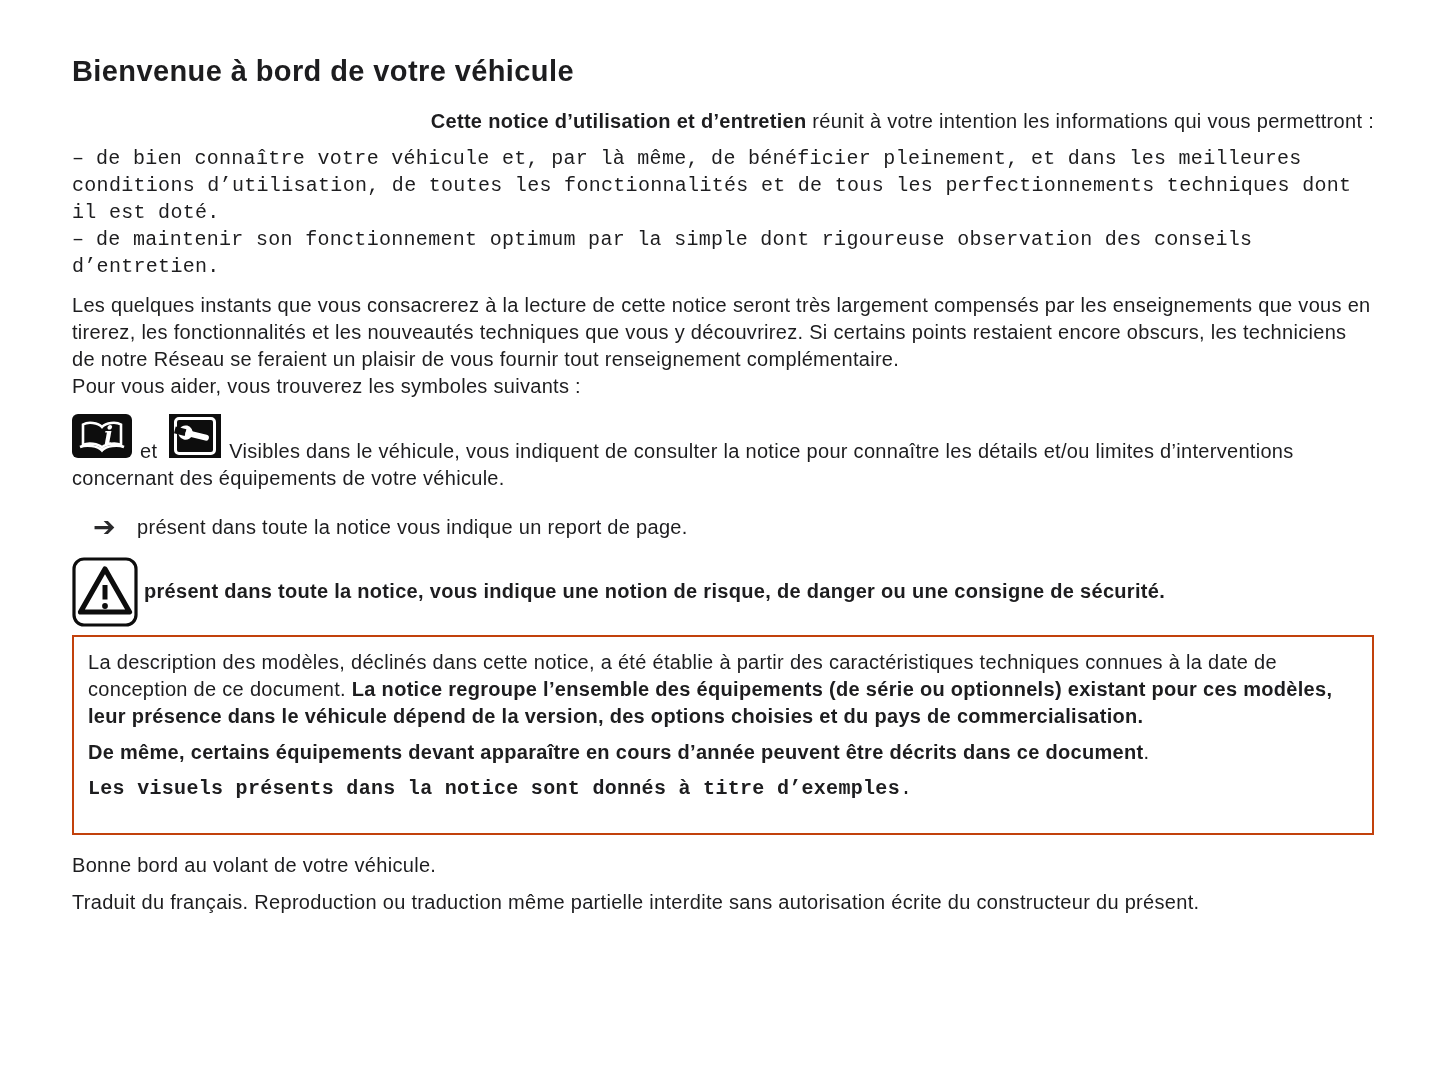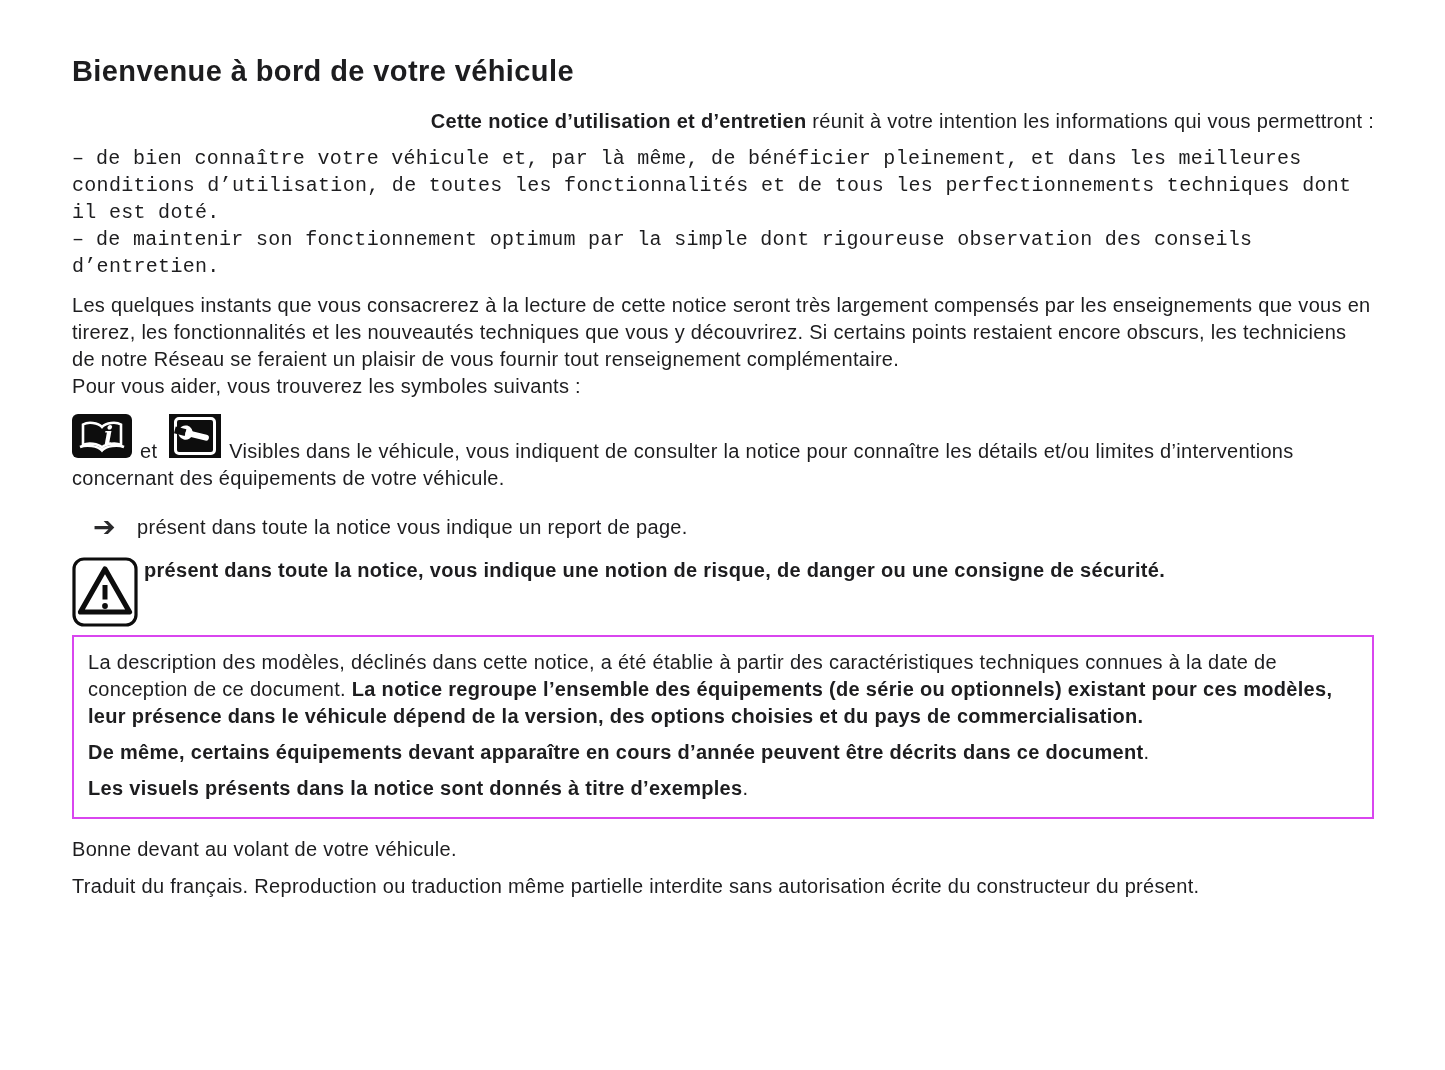--- a/index.html
+++ b/index.html
@@ -41,30 +41,30 @@
   .arrow-row{display:flex;align-items:center;margin:0 0 16px 0;}
   .arrow-glyph{
     display:inline-block;
     width:44px;
     padding-left:21px;
     font-size:27px;
     line-height:27px;
     font-weight:700;
     color:#2a2a2c;
   }
-  .warning-row{display:flex;align-items:flex-start;margin:0 0 8px 0;}
+  .warning-row{display:flex;align-items:center;margin:0 0 8px 0;}
   .warning-row .icon-box{flex:0 0 auto;line-height:0;}
   .warning-text{font-weight:700;margin-left:6px;padding-bottom:1px;}
   .notice-box{
-    border:2px solid #d946ef;
+    border:2px solid #c2410c;
     padding:12px 16px 15px 14px;
     margin:0 0 17px 0;
   }
   .notice-box p{margin-bottom:9px;}
-  .notice-box p:last-child{margin-bottom:0;}
+  .notice-box p:last-child{margin-bottom:16px;font-family:Liberation Mono, monospace;}
   .closing{margin-bottom:10px;}
 </style>
 </head>
 <body>
 
 <div class="page">
   <div class="content">
 
     <h1 class="page-title">Bienvenue à bord de votre véhicule</h1>
 
@@ -111,18 +111,18 @@
           </svg></span>
       <span class="warning-text">présent dans toute la notice, vous indique une notion de risque, de danger ou une consigne de sécurité.</span>
     </div>
 
     <div class="notice-box">
       <p><span>La description des modèles, déclinés dans cette notice, a été établie à partir des caractéristiques techniques connues à la date de conception de ce document. </span><b>La notice regroupe l’ensemble des équipements (de série ou optionnels) existant pour ces modèles, leur présence dans le véhicule dépend de la version, des options choisies et du pays de commercialisation.</b></p>
       <p><b>De même, certains équipements devant apparaître en cours d’année peuvent être décrits dans ce document</b><span>.</span></p>
       <p><b>Les visuels présents dans la notice sont donnés à titre d’exemples</b><span>.</span></p>
     </div>
 
-    <p class="closing">Bonne devant au volant de votre véhicule.</p>
+    <p class="closing">Bonne bord au volant de votre véhicule.</p>
 
     <p class="legal">Traduit du français. Reproduction ou traduction même partielle interdite sans autorisation écrite du constructeur du présent.</p>
 
   </div>
 </div>
 
 </body></html>

